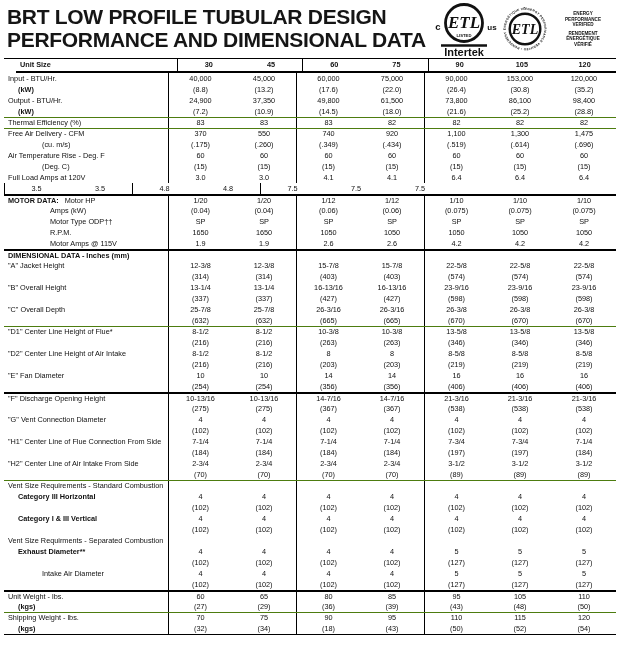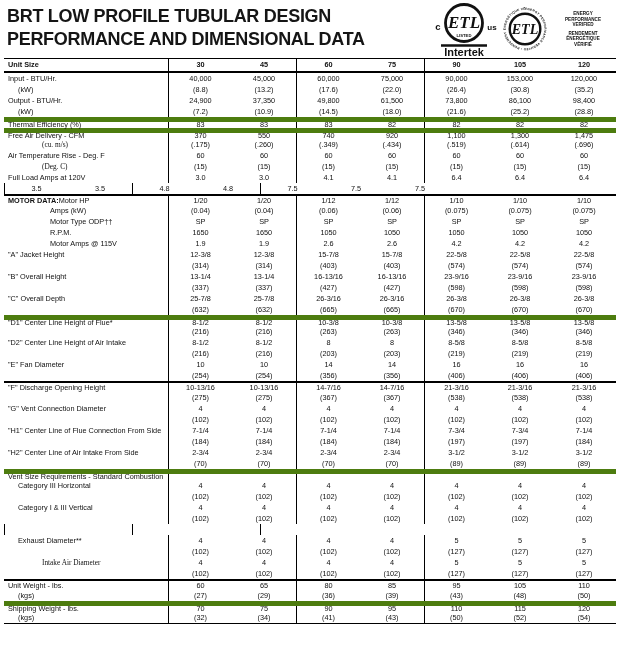--- a/index.html
+++ b/index.html
@@ -6,49 +6,49 @@
   html, body { background: #ffffff; }
   body {
     width: 619px; height: 649px; overflow: hidden;
     font-family: "Liberation Sans", sans-serif; color: #111;
   }
   .page { position: relative; width: 619px; height: 649px; background: #fff; }
 
   
   .title {
     position: absolute; left: 7px; top: 5px;
-    font-size: 18px; font-weight: bold; letter-spacing: -0.3px;
+    font-size: 21px; font-weight: bold; letter-spacing: -0.3px;
     line-height: 23px; white-space: nowrap; color: #151515;
   }
   .logo-listed { position: absolute; left: 428px; top: 1px; }
   .logo-energy { position: absolute; left: 501px; top: 5px; }
   .etl-t  { font-family: "Liberation Serif", serif; font-style: italic; font-weight: bold; font-size: 17px; }
   .etl-t2 { font-family: "Liberation Serif", serif; font-style: italic; font-weight: bold; font-size: 14px; }
 
   
   .spec-table {
     position: absolute; left: 4px; top: 58px; width: 612px;
     border-top: 1px solid #000; border-bottom: 1px solid #000;
   }
   .tr { display: flex; height: 11px; }
-  .hdr-row { height: 14px; border-bottom: 2px solid #000; }
-  .rt-thin  { border-top: 5px solid #4d7c0f; }
+  .hdr-row { height: 14px; border-bottom: 2px solid #000; margin-left: 12px; }
+  .rt-thin  { border-top: 1px solid #4d7c0f; }
   .rt-thick { border-top: 2px solid #000; }
   .td {
     font-size: 7.3px; line-height: 1; display: flex; align-items: center;
     white-space: nowrap; overflow: visible;
   }
   .lab { width: 164px; }
   .val { width: 64px; justify-content: center; text-align: center; }
   .vl  { border-left: 1px solid #000; }
   .b   { font-weight: bold; }
-  .pfx { font-weight: bold; }
+  .pfx { font-weight: bold; margin-right: 6px; }
   .ind0 { padding-left: 4px; }
-  .ind1 { padding-left: 14px; }
-  .ind2 { padding-left: 38px; font-family: Liberation Serif, serif; }
+  .ind1 { padding-left: 14px; font-weight: bold; }
+  .ind2 { padding-left: 38px; }
   .ind3 { padding-left: 46px; }
 </style>
 </head>
 <body>
 
 <div class="page">
 
   <div class="title">
     <div>BRT LOW PROFILE TUBULAR DESIGN</div>
     <div>PERFORMANCE AND DIMENSIONAL DATA</div>
@@ -245,20 +245,30 @@
         <div class="tr">
           <div class="td lab ind3">Motor Amps @ 115V</div>
           <div class="td val vl">1.9</div>
           <div class="td val">1.9</div>
           <div class="td val vl">2.6</div>
           <div class="td val">2.6</div>
           <div class="td val vl">4.2</div>
           <div class="td val">4.2</div>
           <div class="td val">4.2</div>
         </div>
+        <div class="tr rt-thick">
+          <div class="td lab ind0 b">DIMENSIONAL DATA - Inches (mm)</div>
+          <div class="td val vl"></div>
+          <div class="td val"></div>
+          <div class="td val vl"></div>
+          <div class="td val"></div>
+          <div class="td val vl"></div>
+          <div class="td val"></div>
+          <div class="td val"></div>
+        </div>
         <div class="tr">
           <div class="td lab ind0">"A" Jacket Height</div>
           <div class="td val vl">12-3/8</div>
           <div class="td val">12-3/8</div>
           <div class="td val vl">15-7/8</div>
           <div class="td val">15-7/8</div>
           <div class="td val vl">22-5/8</div>
           <div class="td val">22-5/8</div>
           <div class="td val">22-5/8</div>
         </div>
@@ -496,20 +506,21 @@
           <div class="td lab ind0"></div>
           <div class="td val vl">(102)</div>
           <div class="td val">(102)</div>
           <div class="td val vl">(102)</div>
           <div class="td val">(102)</div>
           <div class="td val vl">(102)</div>
           <div class="td val">(102)</div>
           <div class="td val">(102)</div>
         </div>
         <div class="tr">
+          <div class="td lab ind0">Vent Size Requirments - Separated Combustion</div>
           <div class="td val vl"></div>
           <div class="td val"></div>
           <div class="td val vl"></div>
           <div class="td val"></div>
           <div class="td val vl"></div>
           <div class="td val"></div>
           <div class="td val"></div>
         </div>
         <div class="tr">
           <div class="td lab ind1">Exhaust Diameter**</div>
@@ -578,21 +589,21 @@
           <div class="td val vl">90</div>
           <div class="td val">95</div>
           <div class="td val vl">110</div>
           <div class="td val">115</div>
           <div class="td val">120</div>
         </div>
         <div class="tr">
           <div class="td lab ind1">(kgs)</div>
           <div class="td val vl">(32)</div>
           <div class="td val">(34)</div>
-          <div class="td val vl">(41)</div>
+          <div class="td val vl">(18)</div>
           <div class="td val">(43)</div>
           <div class="td val vl">(50)</div>
           <div class="td val">(52)</div>
           <div class="td val">(54)</div>
         </div>
       </div>
   </div>
 
 </div>
 

